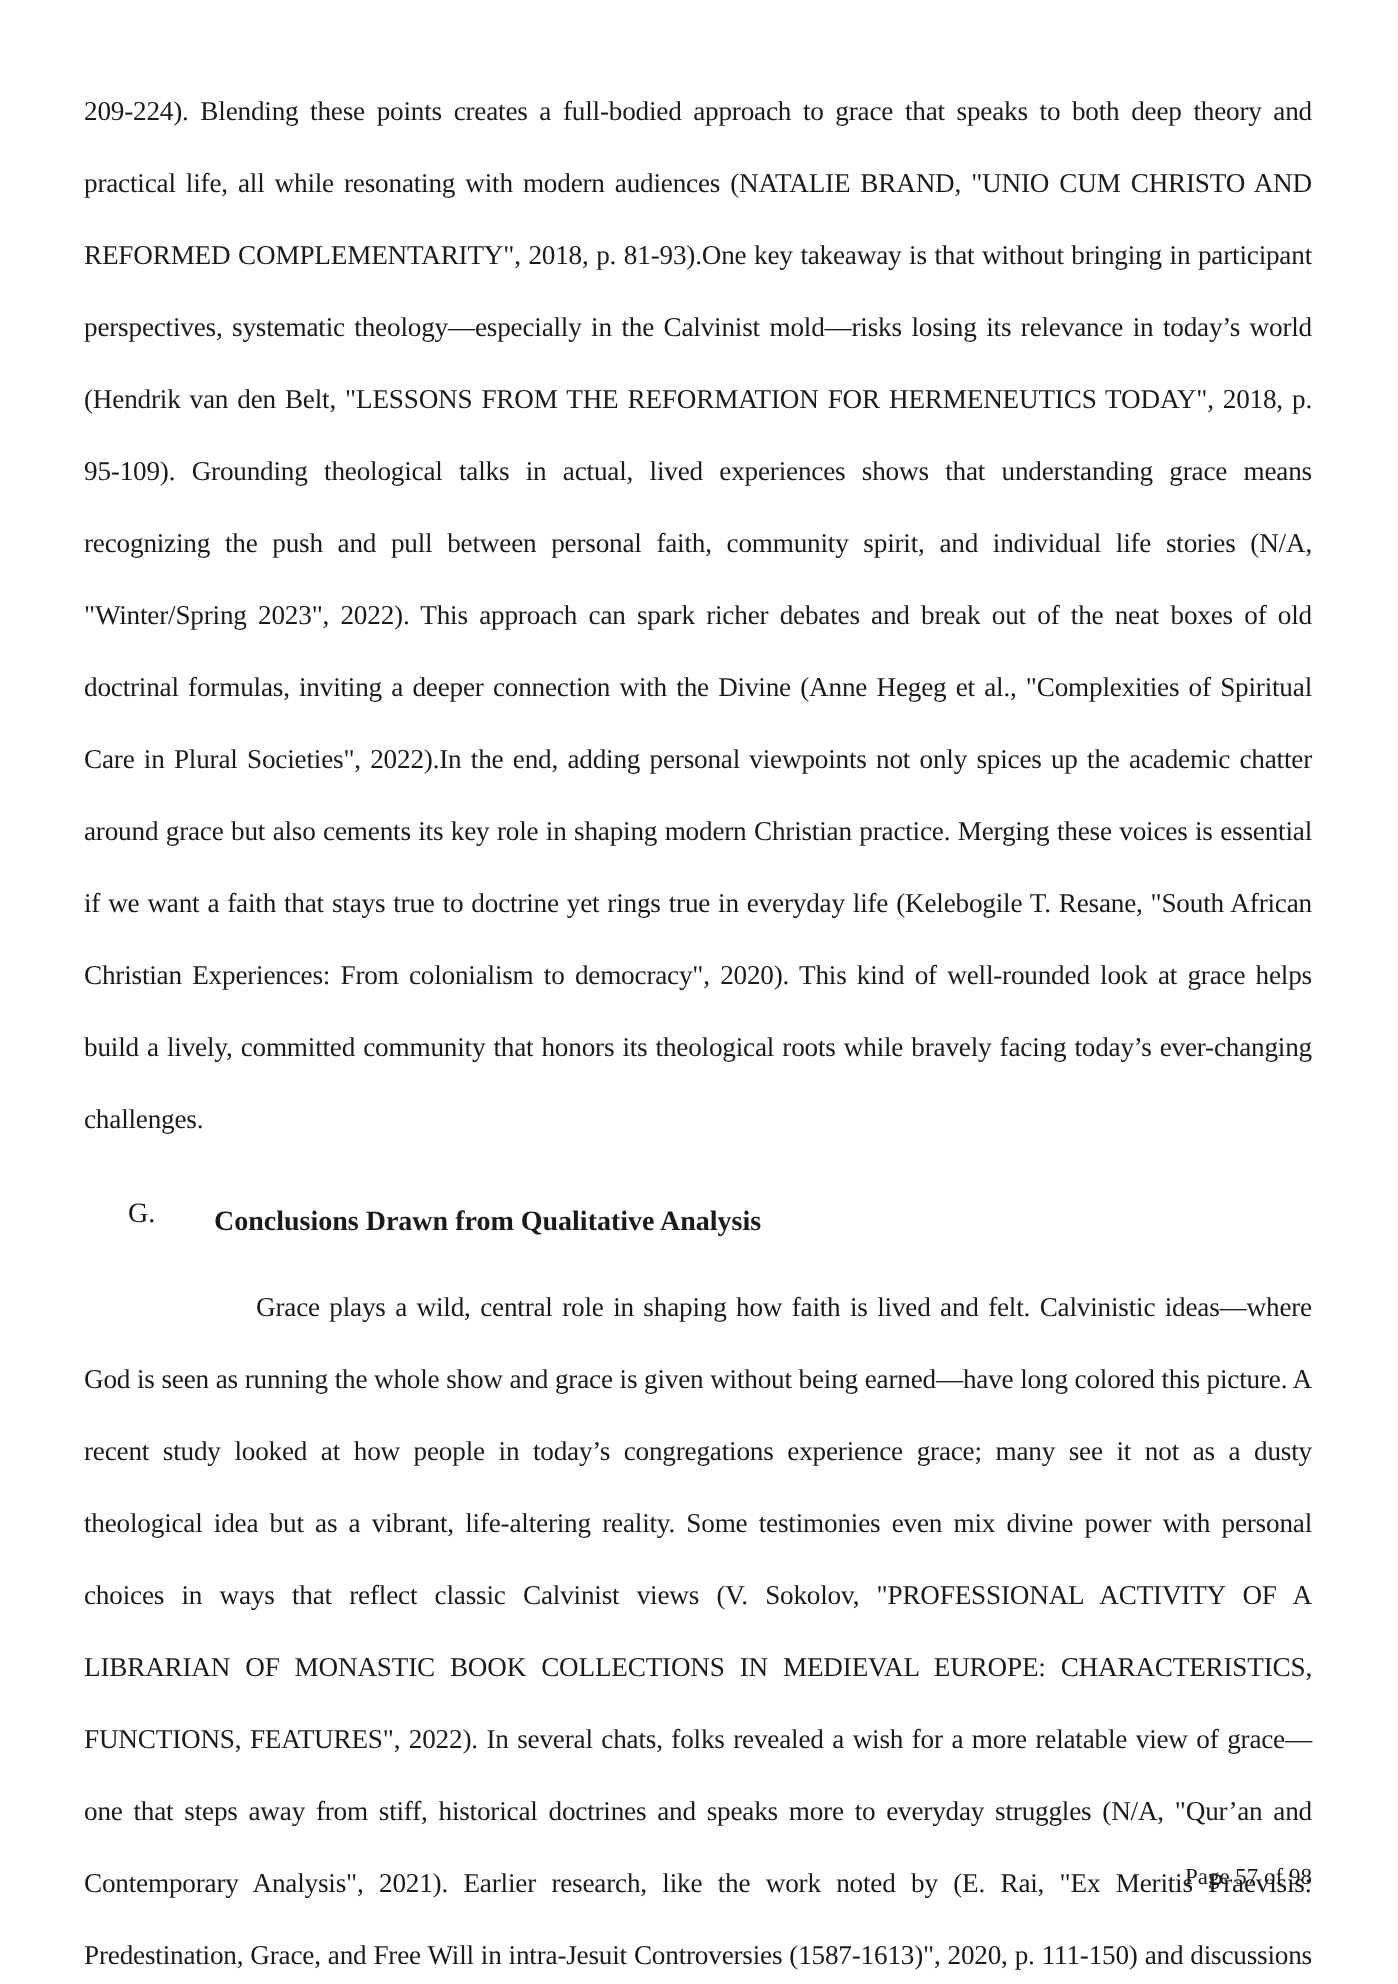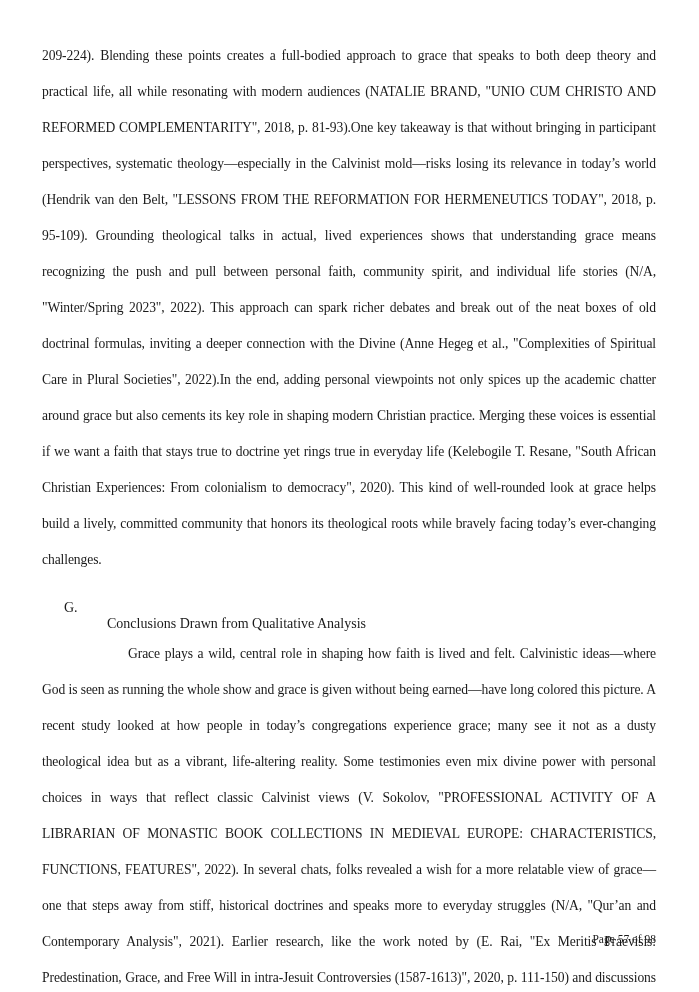--- a/index.html
+++ b/index.html
@@ -18,21 +18,21 @@
   }
   .para.indent { text-indent: 86px; }
   .heading {
     position: relative;
     height: 28px;
     margin-top: 22px;
     margin-bottom: 8px;
     font-size: 14px;
   }
   .heading .num { position: absolute; left: 22px; top: 0; }
-  .heading .title { position: absolute; left: 65px; top: 16px; font-weight: normal; }
+  .heading .title { position: absolute; left: 65px; top: 4px; font-weight: bold; }
   .footer {
     position: absolute; right: 43px; top: 933px;
     font-size: 11.5px;
   }
 </style>
 </head>
 <body>
 
 <div class="page">
   <p class="para">209-224). Blending these points creates a full-bodied approach to grace that speaks to both deep theory and practical life, all while resonating with modern audiences (NATALIE BRAND, "UNIO CUM CHRISTO AND REFORMED COMPLEMENTARITY", 2018, p. 81-93).One key takeaway is that without bringing in participant perspectives, systematic theology—especially in the Calvinist mold—risks losing its relevance in today’s world (Hendrik van den Belt, "LESSONS FROM THE REFORMATION FOR HERMENEUTICS TODAY", 2018, p. 95-109). Grounding theological talks in actual, lived experiences shows that understanding grace means recognizing the push and pull between personal faith, community spirit, and individual life stories (N/A, "Winter/Spring 2023", 2022). This approach can spark richer debates and break out of the neat boxes of old doctrinal formulas, inviting a deeper connection with the Divine (Anne Hegeg et al., "Complexities of Spiritual Care in Plural Societies", 2022).In the end, adding personal viewpoints not only spices up the academic chatter around grace but also cements its key role in shaping modern Christian practice. Merging these voices is essential if we want a faith that stays true to doctrine yet rings true in everyday life (Kelebogile T. Resane, "South African Christian Experiences: From colonialism to democracy", 2020). This kind of well-rounded look at grace helps build a lively, committed community that honors its theological roots while bravely facing today’s ever-changing challenges.</p>

